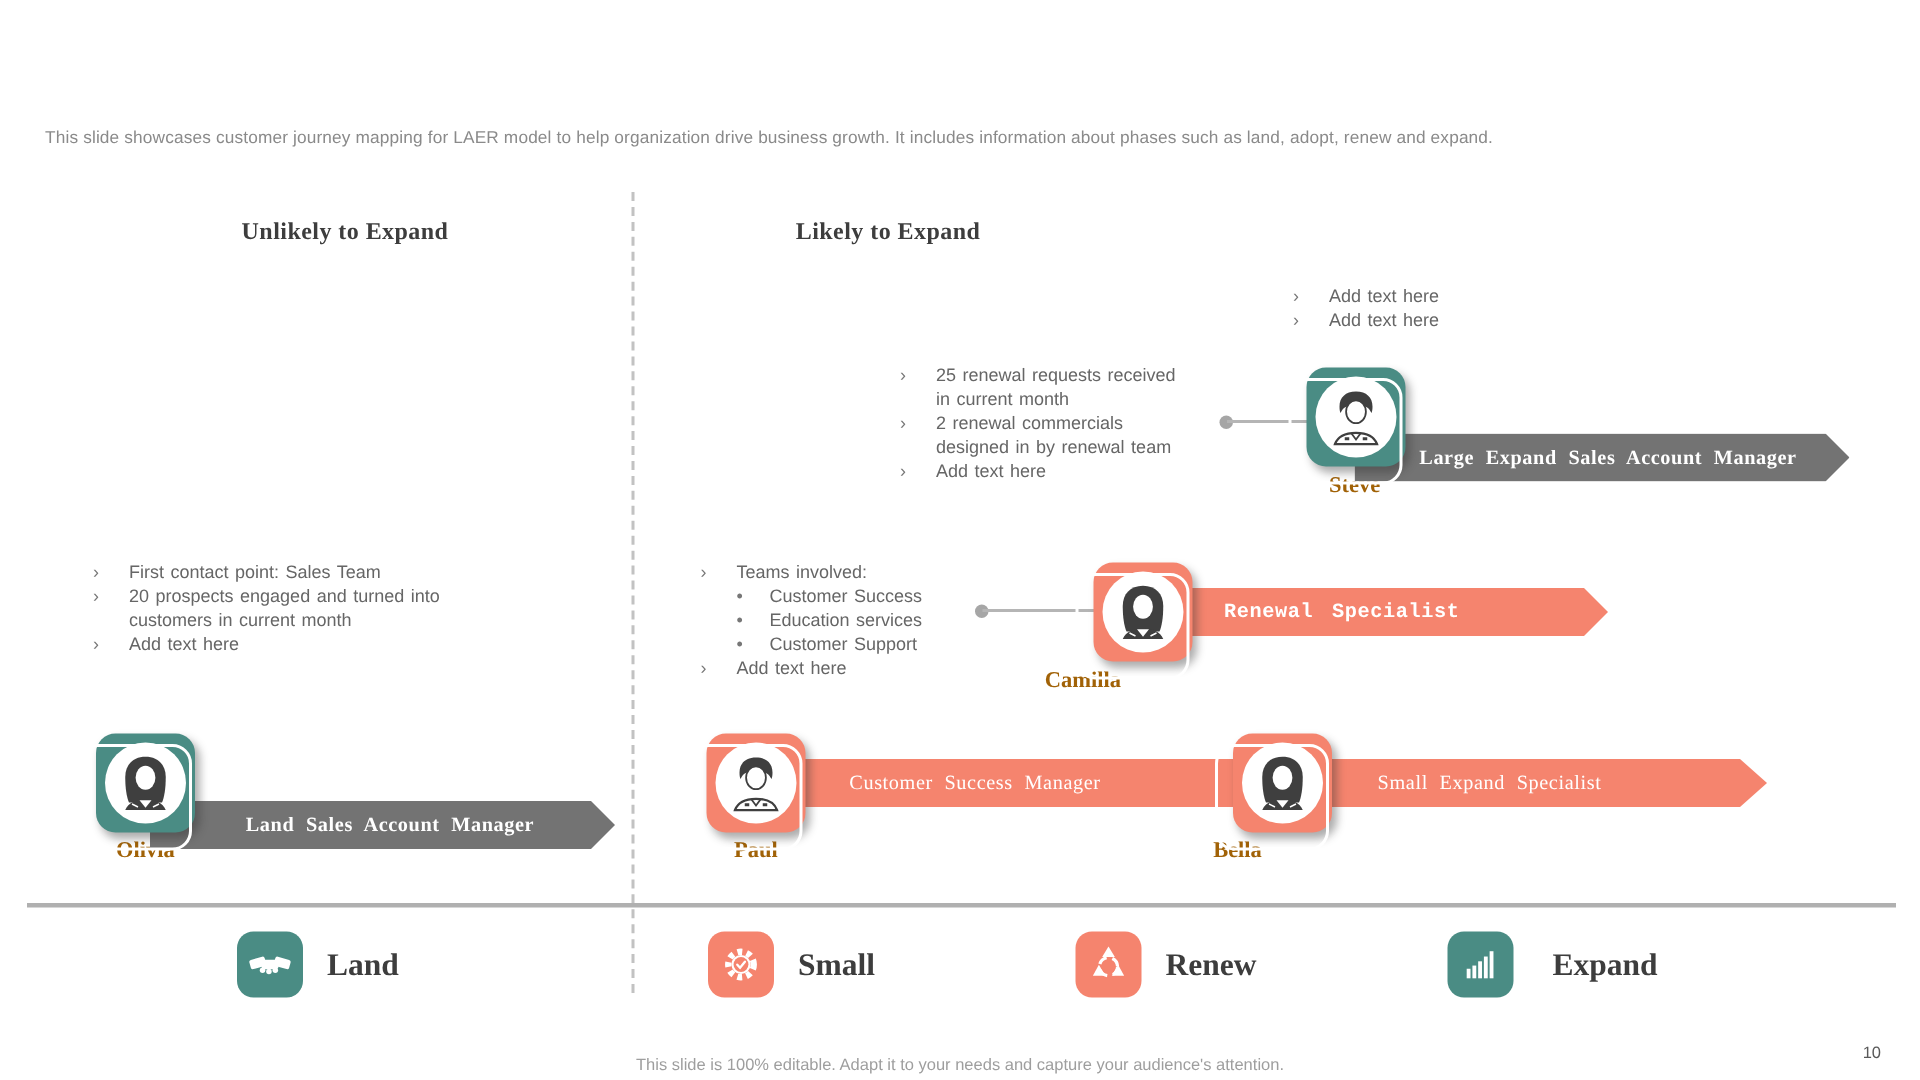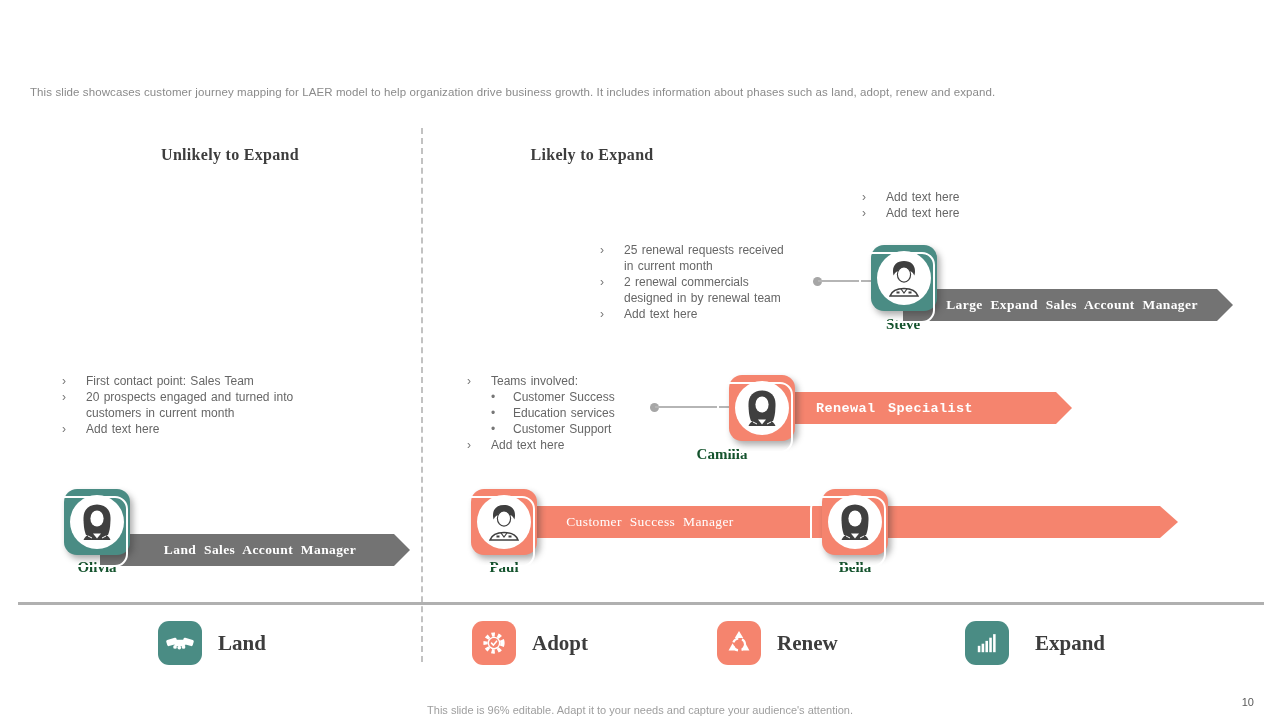--- a/index.html
+++ b/index.html
@@ -39,21 +39,21 @@
   .avatar.teal { background:#4A8C84; }
   .avatar.salmon { background:#F5846E; }
   .avatar::after { content:""; position:absolute; top:7px; left:-12px; right:2px; bottom:-12px;
             border:2.5px solid #ffffff; border-radius:13px; pointer-events:none; }
   .avatar-circle { position:absolute; inset:6px; background:#ffffff; border-radius:50%;
             display:flex; align-items:center; justify-content:center; overflow:hidden; }
   .avatar-circle svg { width:44px; height:44px; }
 
   .person-name { position:absolute; width:120px; text-align:center;
             font-family:"Liberation Serif", serif; font-weight:700;
-            font-size:15px; color:#14532d; }
+            font-size:15px; color:#a16207; }
 
   .banner { position:absolute; height:32px; z-index:1; color:#ffffff;
             font-family:"Liberation Serif", serif; font-weight:700; font-size:13.5px;
             letter-spacing:0.4px; word-spacing:4px;
             display:flex; align-items:center; justify-content:center;
             clip-path:polygon(0 0, calc(100% - 16px) 0, 100% 50%, calc(100% - 16px) 100%, 0 100%);
             filter:drop-shadow(1px 2px 2px rgba(0,0,0,0.28)); }
   .banner.teal { background:#737373;margin-top:28px; }
   .banner.salmon { background:#F5846E; }
   .banner.left-text { justify-content:flex-start; }
@@ -208,20 +208,21 @@
         <path d="M8.5 40c2-5 7-7 13.5-7s11.5 2 13.5 7z" fill="#3f3f3f"></path>
         <path d="M18 33.5l4 5 4-5z" fill="#fff"></path>
         <path d="M13 36l4 2M31 36l-4 2" stroke="#fff" stroke-width="1"></path>
       </svg>
     </div>
   </div>
   <div class="person-name" style="left:37px; top:559px;">Olivia</div>
 
   <div class="band"></div>
   <div class="band-label" style="left:545px; top:506px; width:210px;">Customer Success Manager</div>
+  <div class="band-label" style="left:893px; top:506px; width:200px;">Small Expand Specialist</div>
 
   <div class="avatar salmon" style="left:471px; top:489px;">
     <div class="avatar-circle">
       <svg viewBox="0 0 44 44" aria-hidden="true">
         <path d="M22 5c-7 0-11 4-11 10 0 2 .2 3.4.7 4.4 1.8-3.2 2.3-5 10.3-5s8.5 1.8 10.3 5c.5-1 .7-2.4.7-4.4 0-6-4-10-11-10z" fill="#3f3f3f"></path>
         <ellipse cx="22" cy="18.5" rx="6.6" ry="7.6" fill="#fff" stroke="#3f3f3f" stroke-width="1.2"></ellipse>
         <path d="M8 40c2-5.5 7-7.5 14-7.5s12 2 14 7.5z" fill="#fff" stroke="#3f3f3f" stroke-width="1.5"></path>
         <path d="M19 33l3 4 3-4" fill="none" stroke="#3f3f3f" stroke-width="1.2"></path>
         <rect x="14.5" y="35.5" width="3" height="2" fill="#3f3f3f"></rect>
         <rect x="26.5" y="35.5" width="3" height="2" fill="#3f3f3f"></rect>
@@ -234,21 +235,21 @@
     <div class="avatar-circle">
       <svg viewBox="0 0 44 44" aria-hidden="true">
         <path d="M22 4.5c-8.5 0-13.5 5.5-13.5 13.5 0 8 1 13.5 2.5 17h22c1.5-3.5 2.5-9 2.5-17 0-8-5-13.5-13.5-13.5z" fill="#3f3f3f"></path>
         <ellipse cx="22" cy="18.5" rx="6.6" ry="8" fill="#fff"></ellipse>
         <path d="M8.5 40c2-5 7-7 13.5-7s11.5 2 13.5 7z" fill="#3f3f3f"></path>
         <path d="M18 33.5l4 5 4-5z" fill="#fff"></path>
         <path d="M13 36l4 2M31 36l-4 2" stroke="#fff" stroke-width="1"></path>
       </svg>
     </div>
   </div>
-  <div class="person-name" style="left:795px; top:559px;font-family:Liberation Serif, serif;">Bella</div>
+  <div class="person-name" style="left:765px; top:559px;font-family:Liberation Serif, serif;">Bella</div>
 
   <div class="legend-item" style="left:158px; top:621px;">
     <div class="legend-icon teal">
       <svg viewBox="0 0 48 48" aria-hidden="true">
         <g fill="#ffffff">
           <rect x="5" y="18" width="15" height="9" rx="2" transform="rotate(-16 12.5 22.5)"></rect>
           <rect x="28" y="18" width="15" height="9" rx="2" transform="rotate(16 35.5 22.5)"></rect>
           <rect x="16" y="19.5" width="16" height="9" rx="3"></rect>
           <circle cx="17" cy="29.5" r="2.6"></circle>
           <circle cx="23" cy="30.5" r="2.6"></circle>
@@ -261,21 +262,21 @@
 
   <div class="legend-item" style="left:472px; top:621px;">
     <div class="legend-icon salmon">
       <svg viewBox="0 0 48 48" aria-hidden="true">
         <circle cx="24" cy="24" r="12" fill="none" stroke="#ffffff" stroke-width="6" stroke-dasharray="4.6 4.2"></circle>
         <circle cx="24" cy="24" r="9" fill="#ffffff"></circle>
         <circle cx="24" cy="24" r="7" fill="#F5846E"></circle>
         <path d="M20.5 24.2l2.6 2.8 4.6-5.6" fill="none" stroke="#ffffff" stroke-width="2.2" stroke-linecap="round"></path>
       </svg>
     </div>
-    <span class="legend-label">Adopt</span>
+    <span class="legend-label">Small</span>
   </div>
 
   <div class="legend-item" style="left:717px; top:621px;">
     <div class="legend-icon salmon">
       <svg viewBox="0 0 48 48" aria-hidden="true">
         <g fill="#ffffff">
           <path d="M24 7l6 10H18z"></path>
           <g transform="rotate(120 24 26)">
               <path d="M24 9l6 10H18z"></path>
             </g>
@@ -297,16 +298,16 @@
           <rect x="16.4" y="25" width="3.6" height="12"></rect>
           <rect x="21.8" y="21" width="3.6" height="16"></rect>
           <rect x="27.2" y="16.5" width="3.6" height="20.5"></rect>
           <rect x="32.6" y="11.5" width="3.6" height="25.5"></rect>
         </g>
       </svg>
     </div>
     <span class="legend-label">Expand</span>
   </div>
 
-  <div class="footer-note">This slide is 96% editable. Adapt it to your needs and capture your audience's attention.</div>
+  <div class="footer-note">This slide is 100% editable. Adapt it to your needs and capture your audience's attention.</div>
   <div class="page-number">10</div>
 
 </div>
 
 </body></html>

